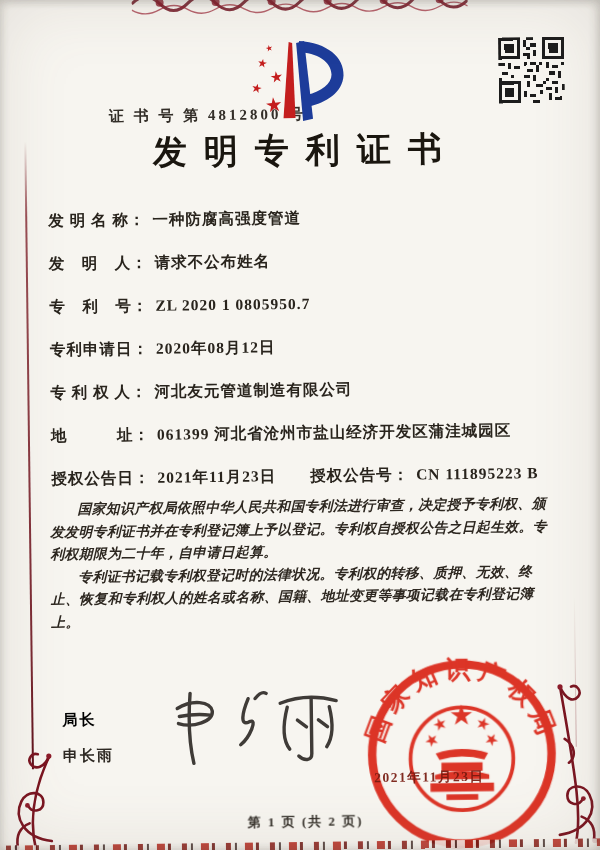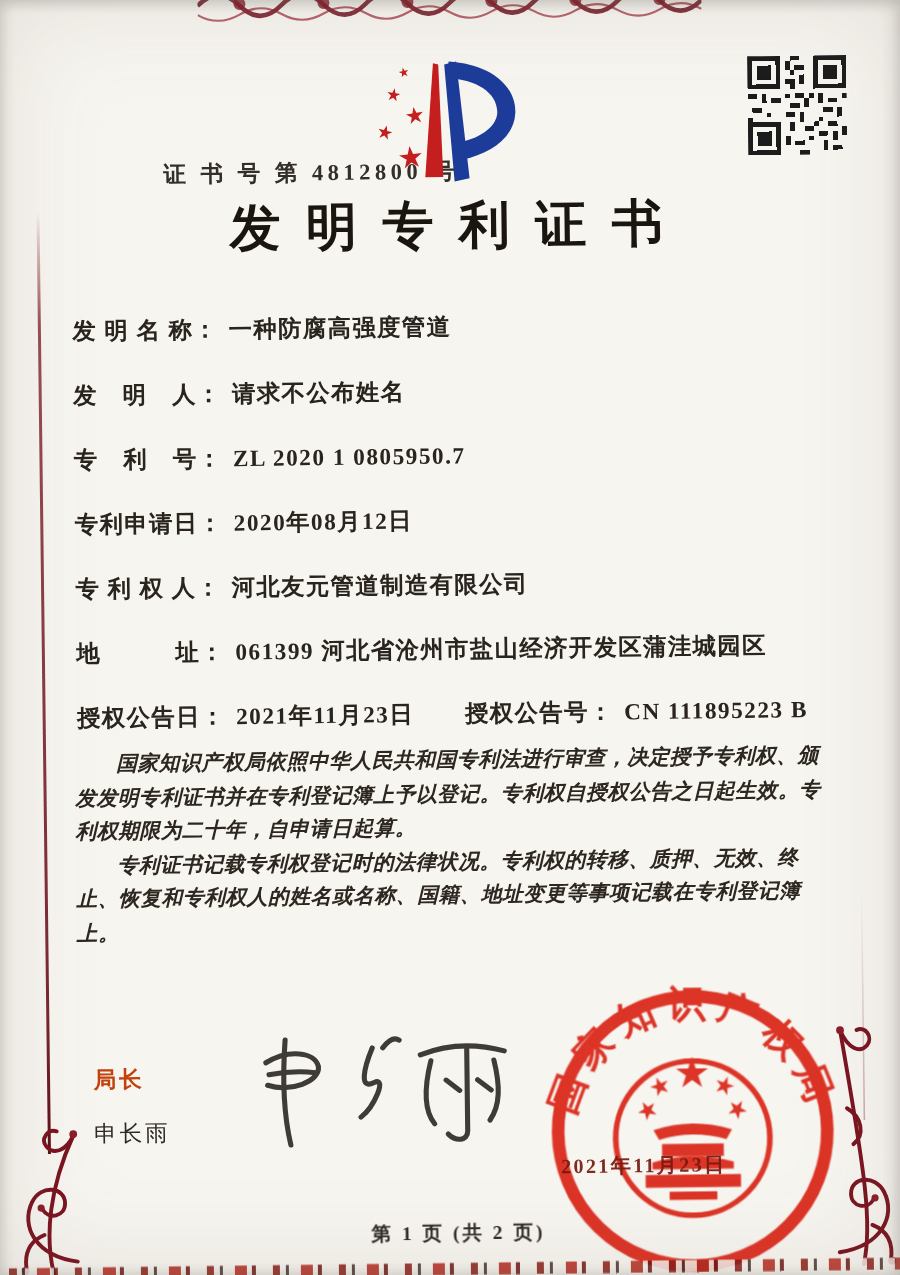--- a/index.html
+++ b/index.html
@@ -52,22 +52,22 @@
   .fvalue{margin-left:7px;letter-spacing:1px;white-space:pre;}
   .pair2{margin-left:34px;display:flex;align-items:baseline;}
   
   .paras{
     position:absolute;left:48px;top:496px;width:510px;
     font-size:13.8px;line-height:22.5px;color:#2d2720;
     font-style:italic;font-weight:600;letter-spacing:.4px;
   }
   .paras p{margin:0;text-indent:2em;}
   
-  .signer-title{position:absolute;left:58px;top:708px;font-size:15px;font-weight:700;color:#c2410c;letter-spacing:2px;}
-  .signer-name{position:absolute;left:58px;top:744px;font-size:15px;font-weight:400;color:#2e2923;letter-spacing:2px;}
+  .signer-title{position:absolute;left:58px;top:708px;font-size:15px;font-weight:700;color:#000000;letter-spacing:2px;}
+  .signer-name{position:absolute;left:58px;top:744px;font-size:15px;font-weight:700;color:#2e2923;letter-spacing:2px;}
   .signature{position:absolute;left:148px;top:676px;}
   .seal{position:absolute;left:350px;top:656px;}
   .seal-date{
     position:absolute;left:369px;top:770px;z-index:10;
     font-size:13.5px;font-weight:700;color:#76190f;letter-spacing:1.5px;opacity:.92;white-space:pre;
   }
   .page-footer{
     position:absolute;left:0;right:0;top:813px;text-align:center;
     font-size:13px;color:#312c26;letter-spacing:2px;font-weight:600;
   }

